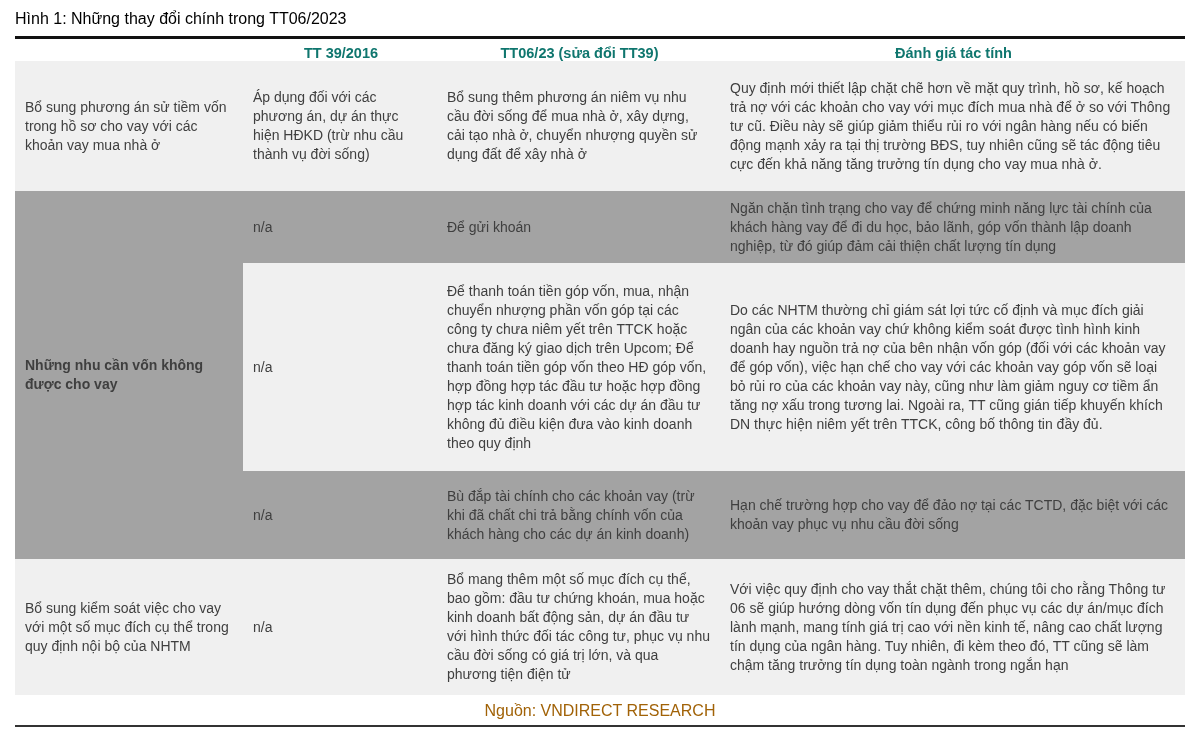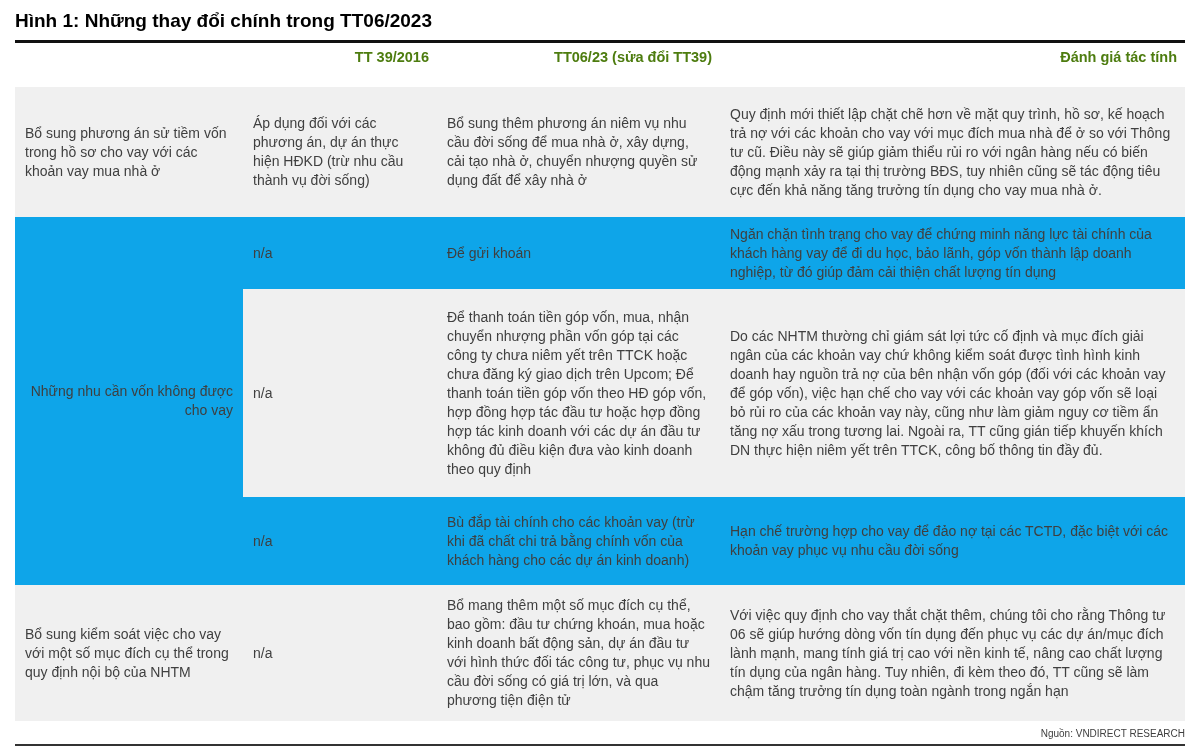--- a/index.html
+++ b/index.html
@@ -10,60 +10,60 @@
   }
   .page {
     position: relative;
     width: 1200px;
     height: 753px;
     background: #ffffff;
     box-sizing: border-box;
     padding: 8px 15px 0 15px;
   }
   .figure-title {
-    font-size: 19px;
-    font-weight: bold;
+    font-size: 16px;
+    font-weight: normal;
     color: #000000;
     padding: 2px 0 8px 0;
     border-bottom: 3px solid #111111;
   }
   table.fig-table {
     width: 1170px;
     border-collapse: collapse;
     table-layout: fixed;
   }
   table.fig-table th {
-    text-align: right;
+    text-align: center;
     font-size: 14.5px;
     font-weight: bold;
-    color: #4d7c0f;
-    padding: 6px 8px 22px 10px;
+    color: #0f766e;
+    padding: 6px 8px 0 10px;
     vertical-align: middle;
     height: 15px;
   }
   table.fig-table td {
     font-size: 14px;
     line-height: 19px;
     color: #3f3f3f;
     padding: 6px 10px;
     vertical-align: middle;
-    background: #0ea5e9;
+    background: #a3a3a3;
   }
   tr.shade > td { background: #f0f0f0; }
-  td.label-center { text-align: right; }
+  td.label-center { text-align: left; font-weight: bold; }
   tr.r1 { height: 130px; }
   tr.r2 { height: 72px; }
   tr.r3 { height: 208px; }
   tr.r4 { height: 88px; }
   tr.r5 { height: 136px; }
   .source {
     width: 1170px;
-    text-align: right;
-    font-size: 10px;
-    color: #404040;
+    text-align: center;
+    font-size: 16px;
+    color: #a16207;
     padding: 7px 0 5px 0;
     border-bottom: 2px solid #333333;
   }
 </style>
 </head>
 <body>
 
 <div class="page">
 
   <div class="figure-title">Hình 1: Những thay đổi chính trong TT06/2023</div>

